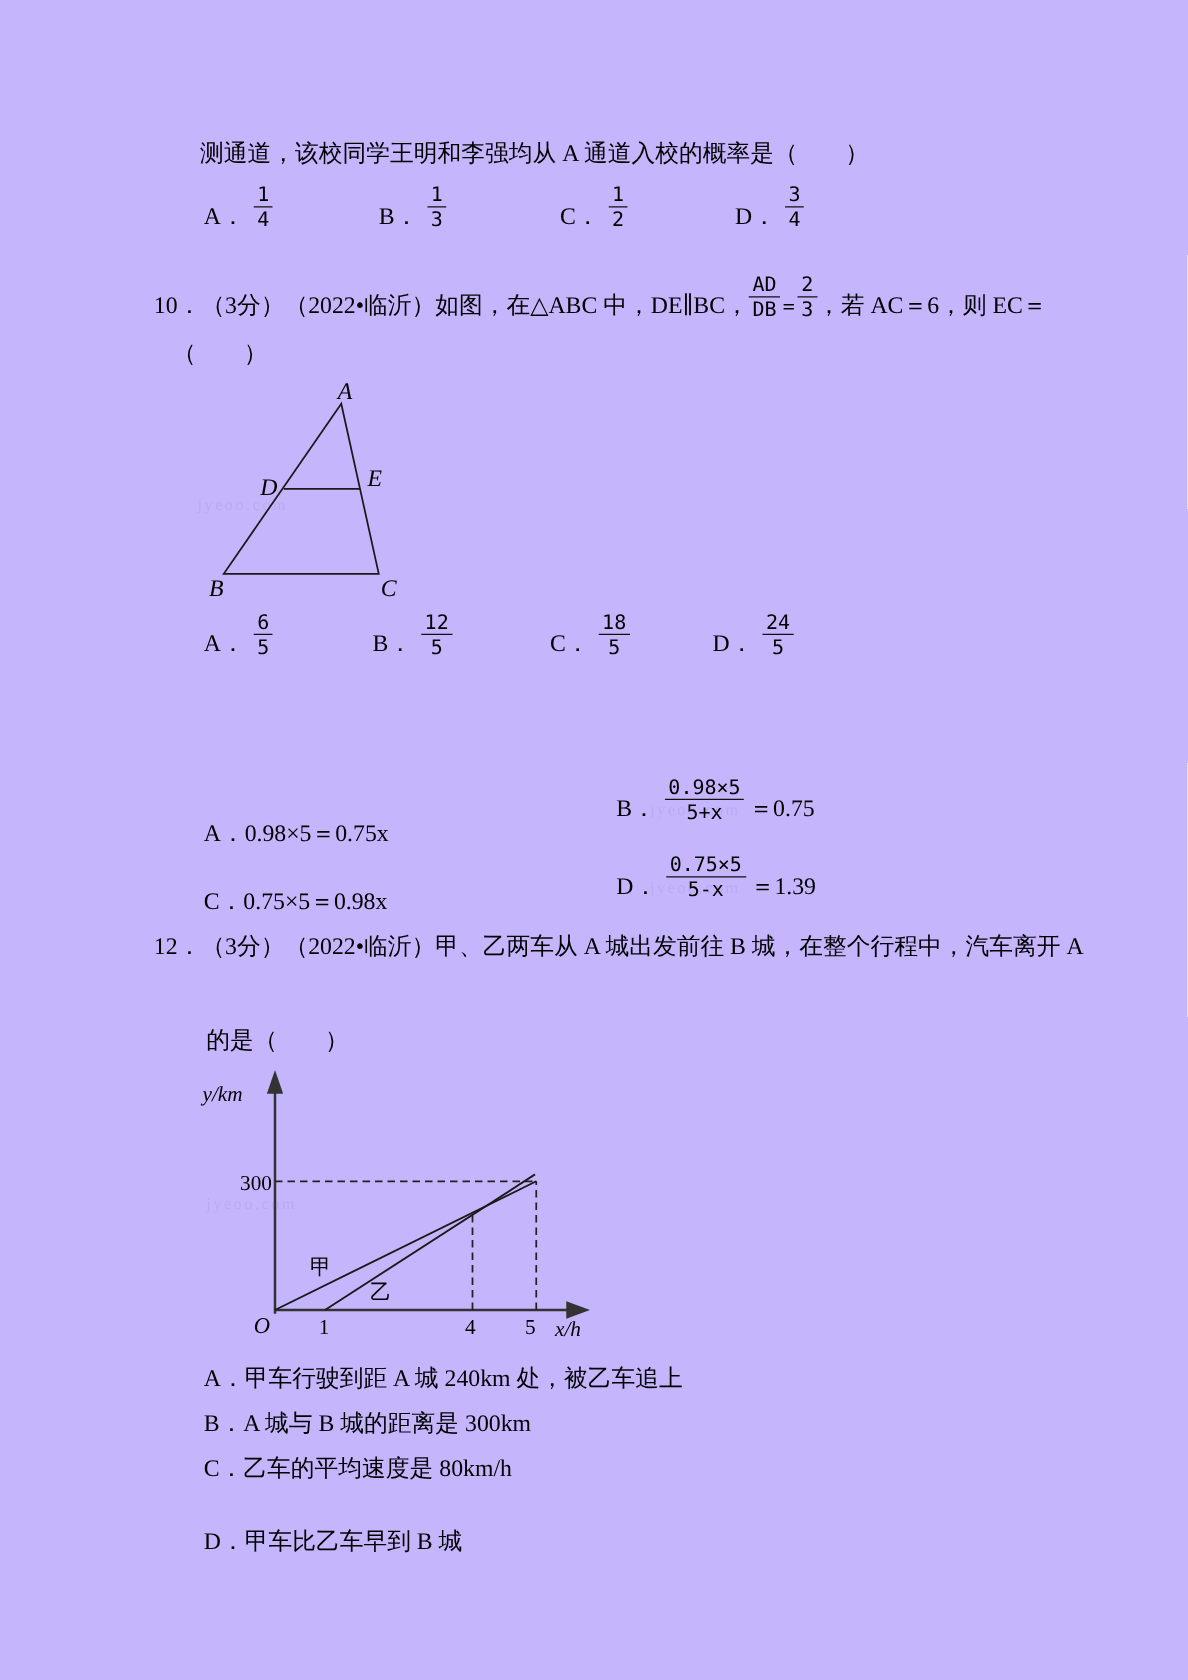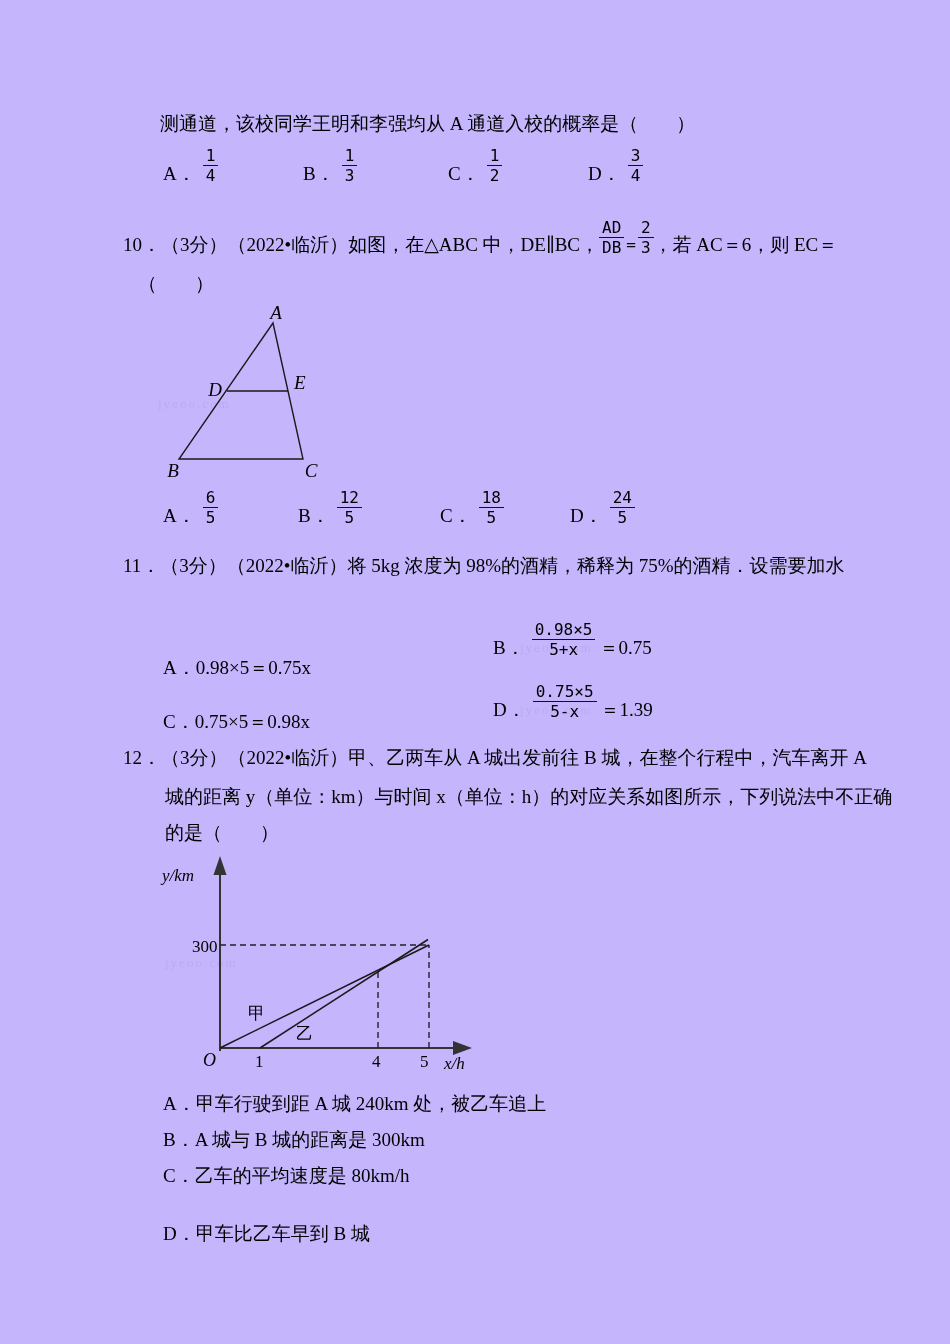--- a/index.html
+++ b/index.html
@@ -112,21 +112,20 @@
       </span>
   </div>
   <div class="cell" style="left:570px;top:488px;">
     <span class="lbl">D．</span>
     <span class="frac">
         <span class="fn">24</span>
         <span class="fd">5</span>
       </span>
   </div>
 
-  <div class="abs t" style="left:123px;top:554px;">11．（3分）（2022•临沂）将 5kg 浓度为 98%的酒精，稀释为 75%的酒精．设需要加水</div>
 
   <div class="abs t" style="left:163px;top:656px;">A．0.98×5＝0.75x</div>
   <div class="cell" style="left:493px;top:620px;">
     <span class="lbl">B．</span>
     <span class="frac">
         <span class="fn">0.98×5</span>
         <span class="fd">5+x</span>
       </span>
     <span class="rhs">＝0.75</span>
   </div>
@@ -137,21 +136,20 @@
     <span class="lbl">D．</span>
     <span class="frac">
         <span class="fn">0.75×5</span>
         <span class="fd">5-x</span>
       </span>
     <span class="rhs">＝1.39</span>
   </div>
   <div class="wm" style="left:520px;top:702px;">jyeoo.com</div>
 
   <div class="abs t" style="left:123px;top:746px;">12．（3分）（2022•临沂）甲、乙两车从 A 城出发前往 B 城，在整个行程中，汽车离开 A</div>
-  <div class="abs t" style="left:165px;top:785px;">城的距离 y（单位：km）与时间 x（单位：h）的对应关系如图所示，下列说法中不正确</div>
   <div class="abs t" style="left:165px;top:821px;">的是（　　）</div>
 
   <div class="abs" style="left:150px;top:855px;">
     <svg width="340" height="222" viewBox="0 0 340 222">
 
       <line x1="70" y1="196" x2="70" y2="14" stroke="#333" stroke-width="2"></line>
       <polygon points="70,1 63.5,20 76.5,20" fill="#333"></polygon>
       <line x1="70" y1="193" x2="306" y2="193" stroke="#333" stroke-width="2"></line>
       <polygon points="322,193 303,186 303,200" fill="#333"></polygon>
 

